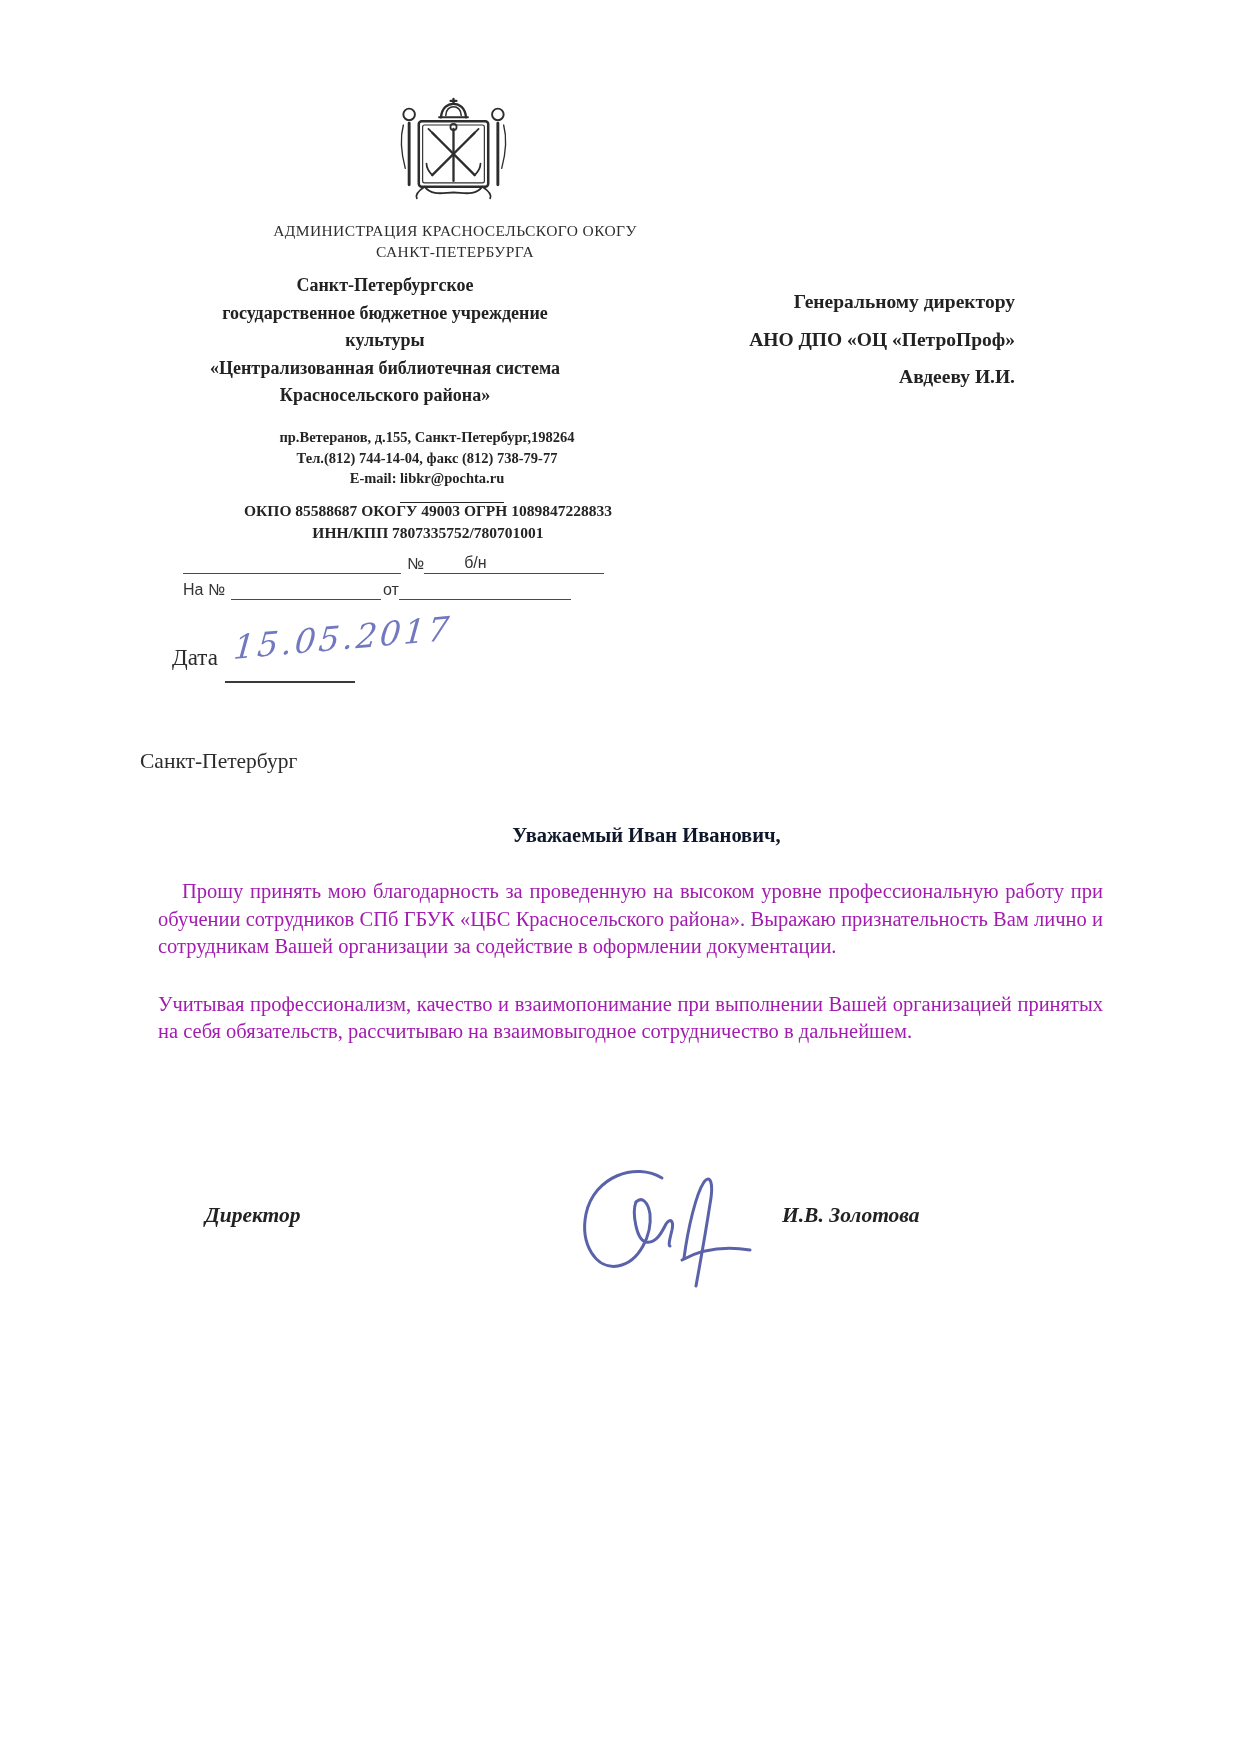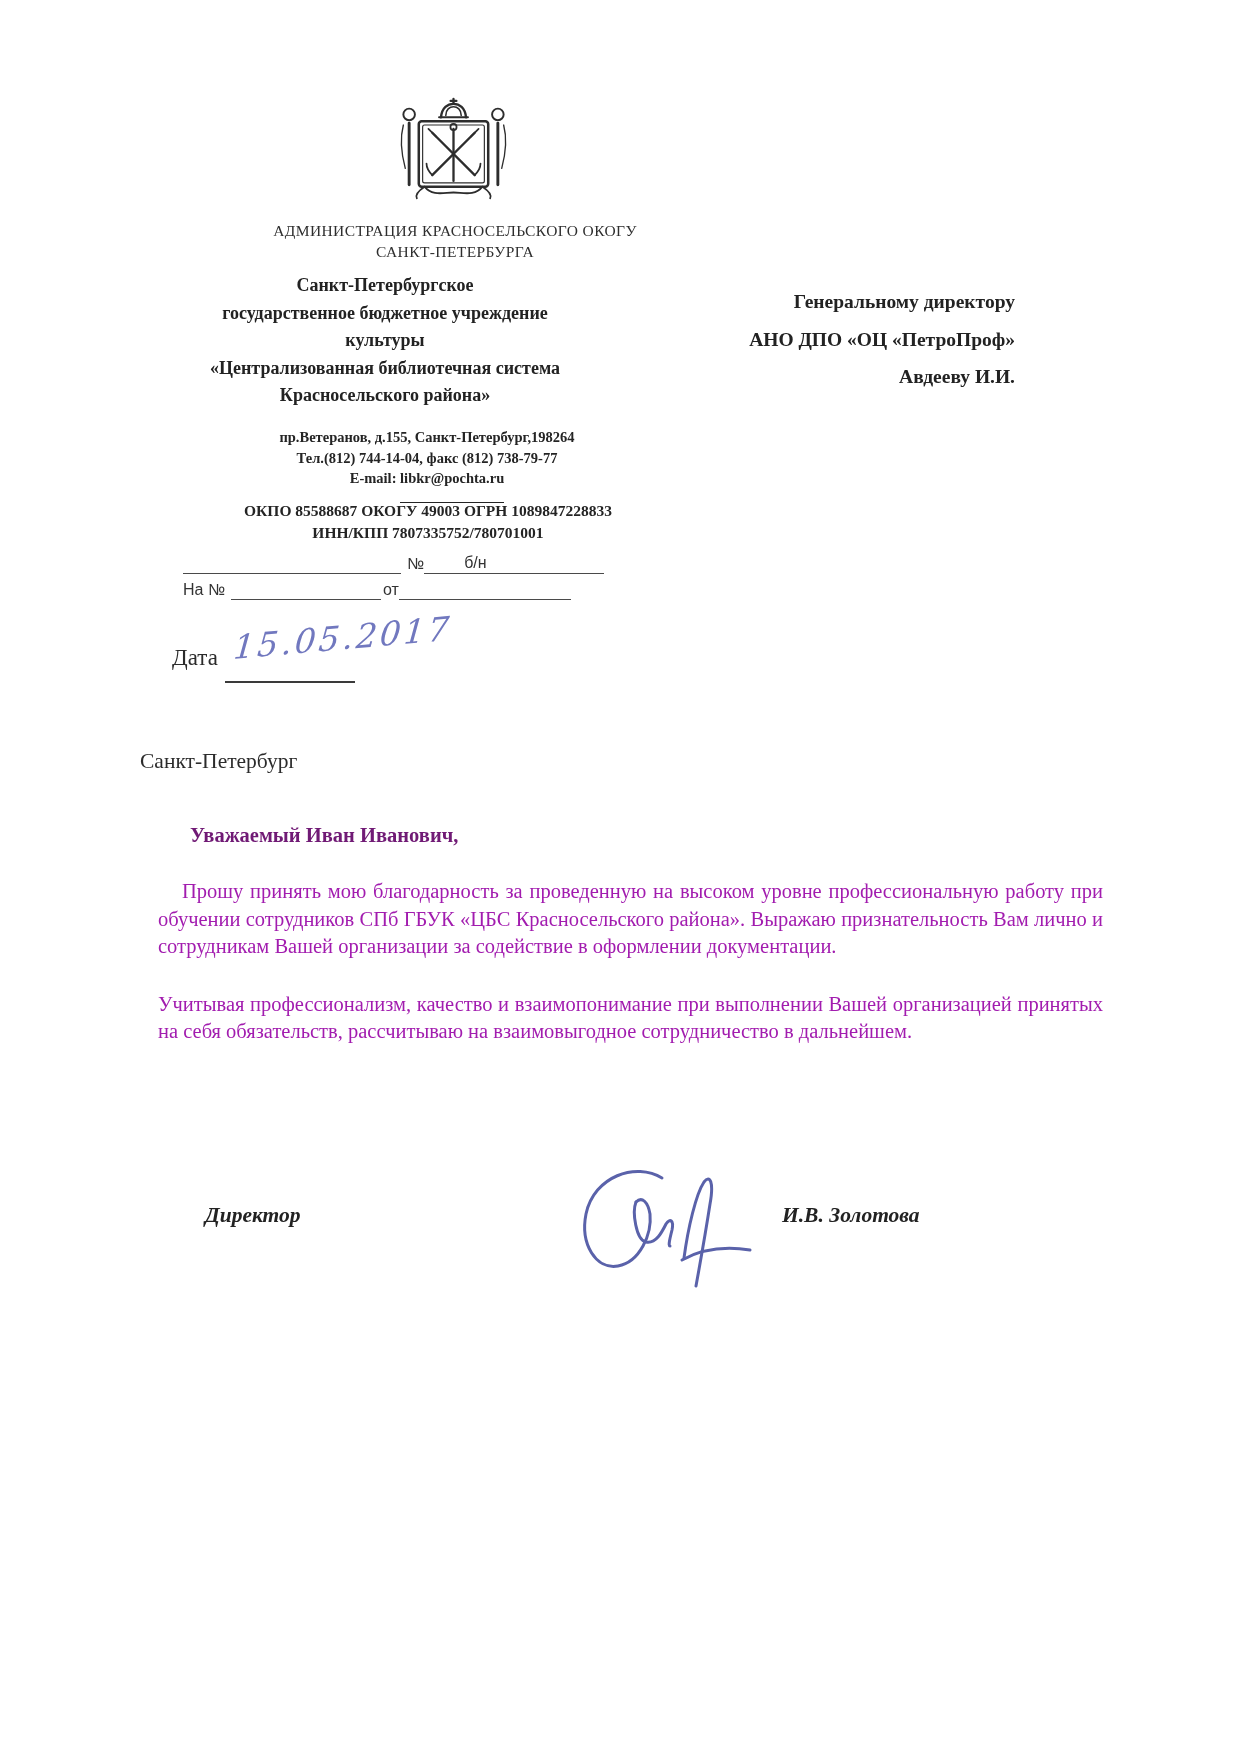--- a/index.html
+++ b/index.html
@@ -30,22 +30,22 @@
   .rlbl.after { padding:0 0 1px 6px; }
   .rline .fill-val { display:block; text-align:left; padding-left:40px; padding-top:1px; }
   
   .date-label { position:absolute; left:172px; top:645px; font-size:23px; color:#2b2b2b; }
   .date-underline { position:absolute; left:225px; top:681px; width:130px; height:2px; background:#3a3a3a; }
   .date-hand { position:absolute; left:232px; top:628px; font-size:33px; font-style:italic;
     font-family:"DejaVu Serif", serif; color:#7178bf; letter-spacing:3px;
     transform:rotate(-5deg) skewX(-10deg); transform-origin:left bottom; }
   .city { position:absolute; left:140px; top:705px; font-size:21.5px; color:#2b2b2b;margin-top:44px; }
   
-  .salutation { position:absolute; left:190px; top:824px; width:945px; text-align:left;
-    font-weight:bold; font-size:20.5px; color:#701a75; }
+  .salutation { position:absolute; left:174px; top:824px; width:945px; text-align:center;
+    font-weight:bold; font-size:20.5px; color:#0f172a; }
   .body-col { position:absolute; left:158px; top:878px; width:945px;
     font-size:20.5px; line-height:27.5px; color:#a21caf; }
   .body-col p { margin:0; text-align:justify; text-align-last:left; }
   .body-col p.indented { text-indent:24px; }
   .body-col p + p { margin-top:30px; }
   
   .sig-title { position:absolute; left:205px; top:1203px; font-weight:bold; font-style:italic;
     font-size:21.5px; color:#222; }
   .sig-scribble { position:absolute; left:566px; top:1162px; width:200px; height:135px; }
   .sig-name { position:absolute; left:782px; top:1203px; font-weight:bold; font-style:italic;

